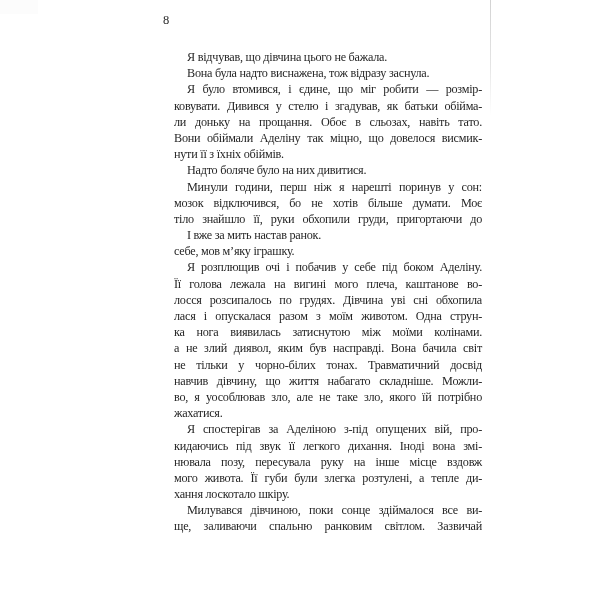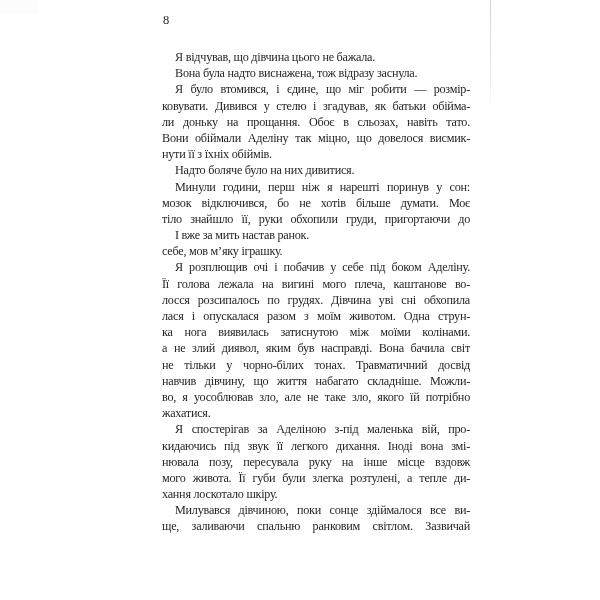--- a/index.html
+++ b/index.html
@@ -70,21 +70,21 @@
 </style>
 </head>
 <body style="background: rgb(255, 255, 255);">
 
 <div class="page">
   <div class="corner-shade"></div>
   <div class="scan-line"></div>
 
   <div class="page-number">8</div>
 
-  <div class="text-block" style="color: rgb(38, 38, 38);">
+  <div class="text-block" style="color: rgb(38, 38, 38); margin-left: 12px;">
       <div class="line first">Я відчував, що дівчина цього не бажала.</div>
       <div class="line first">Вона була надто виснажена, тож відразу заснула.</div>
       <div class="line first j">Я було втомився, і єдине, що міг робити — розмір-</div>
       <div class="line j">ковувати. Дивився у стелю і згадував, як батьки обійма-</div>
       <div class="line j">ли доньку на прощання. Обоє в сльозах, навіть тато.</div>
       <div class="line j">Вони обіймали Аделіну так міцно, що довелося висмик-</div>
       <div class="line">нути її з їхніх обіймів.</div>
       <div class="line first">Надто боляче було на них дивитися.</div>
       <div class="line first j">Минули години, перш ніж я нарешті поринув у сон:</div>
       <div class="line j">мозок відключився, бо не хотів більше думати. Моє</div>
@@ -94,21 +94,21 @@
       <div class="line first j">Я розплющив очі і побачив у себе під боком Аделіну.</div>
       <div class="line j">Її голова лежала на вигині мого плеча, каштанове во-</div>
       <div class="line j">лосся розсипалось по грудях. Дівчина уві сні обхопила</div>
       <div class="line j">лася і опускалася разом з моїм животом. Одна струн-</div>
       <div class="line j">ка нога виявилась затиснутою між моїми колінами.</div>
       <div class="line j">а не злий диявол, яким був насправді. Вона бачила світ</div>
       <div class="line j">не тільки у чорно-білих тонах. Травматичний досвід</div>
       <div class="line j">навчив дівчину, що життя набагато складніше. Можли-</div>
       <div class="line j">во, я уособлював зло, але не таке зло, якого їй потрібно</div>
       <div class="line">жахатися.</div>
-      <div class="line first j">Я спостерігав за Аделіною з-під маленька вій, про-</div>
+      <div class="line first j">Я спостерігав за Аделіною з-під опущених вій, про-</div>
       <div class="line j">кидаючись під звук її легкого дихання. Іноді вона змі-</div>
       <div class="line j">нювала позу, пересувала руку на інше місце вздовж</div>
       <div class="line j">мого живота. Її губи були злегка розтулені, а тепле ди-</div>
       <div class="line">хання лоскотало шкіру.</div>
       <div class="line first j">Милувався дівчиною, поки сонце здіймалося все ви-</div>
       <div class="line j">ще, заливаючи спальню ранковим світлом. Зазвичай</div>
     </div>
 </div>
 
 </body></html>

